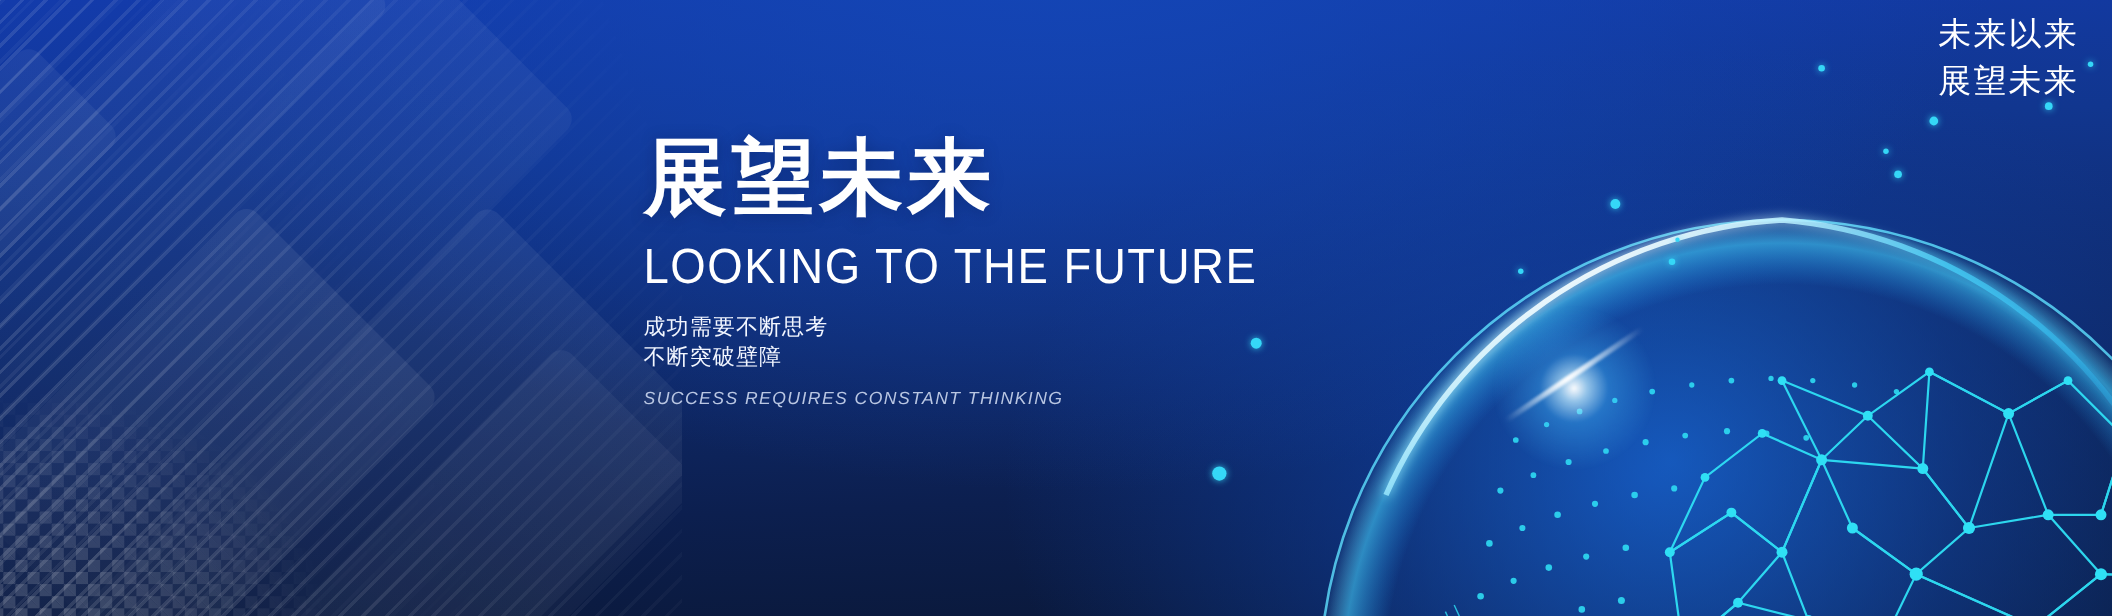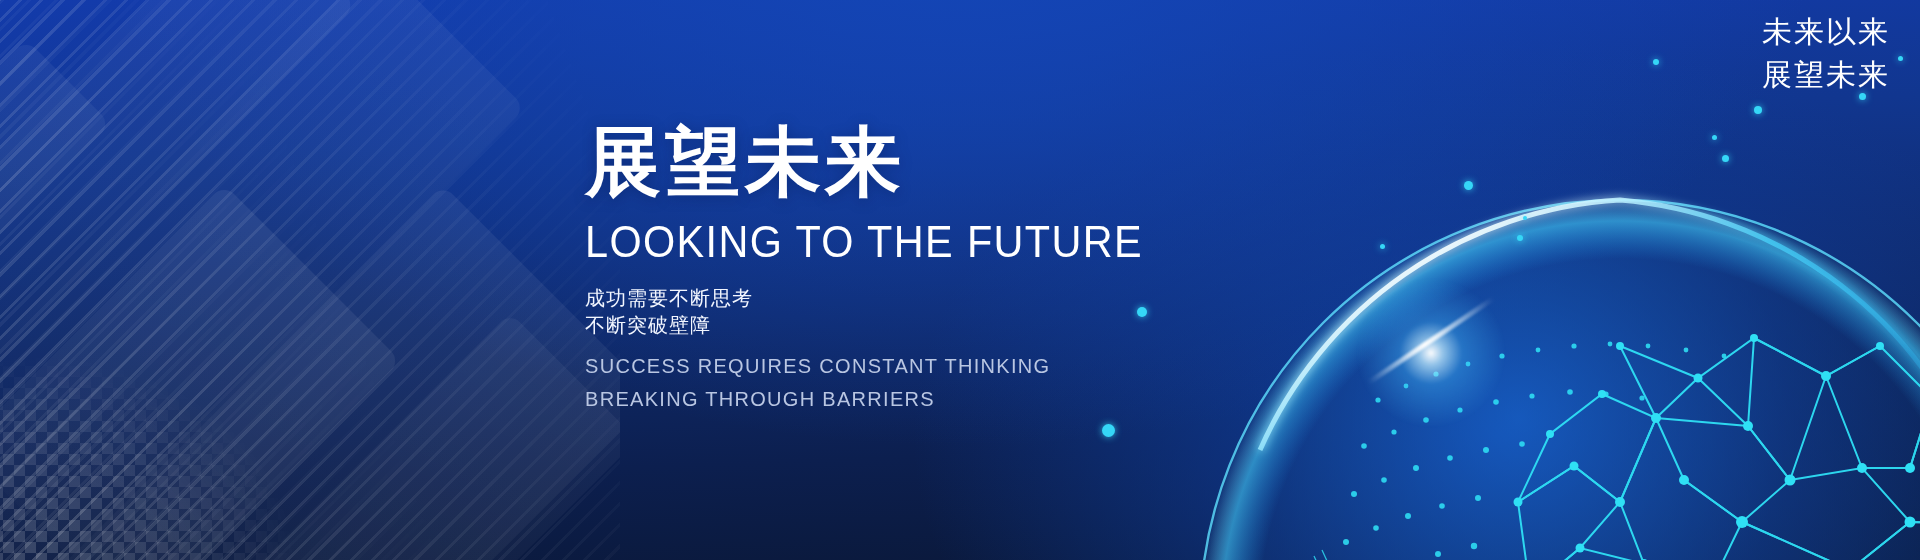--- a/index.html
+++ b/index.html
@@ -146,25 +146,26 @@
   .sub-cn {
     color: #f2f6ff;
     font-size: 20px;
     font-weight: 400;
     letter-spacing: 1px;
     line-height: 1.34;
     margin: 16px 0 0 0;
   }
   .sub-en {
     color: #b9c6e2;
-    font-size: 20px;
+    font-size: 16px;
     font-weight: 400;
     letter-spacing: 1.3px;
     line-height: 1.62;
     margin: 12px 0 0 0;
+    font-style: italic;
   }
 
   
   .corner-tag {
     position: absolute;
     right: 30px;
     top: 11px;
     text-align: right;
     color: #ffffff;
     font-size: 30px;
@@ -444,21 +445,20 @@
 
   <div class="copy">
     <h1 class="title-cn">展望未来</h1>
     <div class="title-en">LOOKING TO THE FUTURE</div>
     <div class="sub-cn">
       <div>成功需要不断思考</div>
       <div>不断突破壁障</div>
     </div>
     <div class="sub-en">
       <div>SUCCESS REQUIRES CONSTANT THINKING</div>
-      <div>BREAKING THROUGH BARRIERS</div>
     </div>
   </div>
 
   <div class="corner-tag">
     <div>未来以来</div>
     <div>展望未来</div>
   </div>
 
 </div>
 

